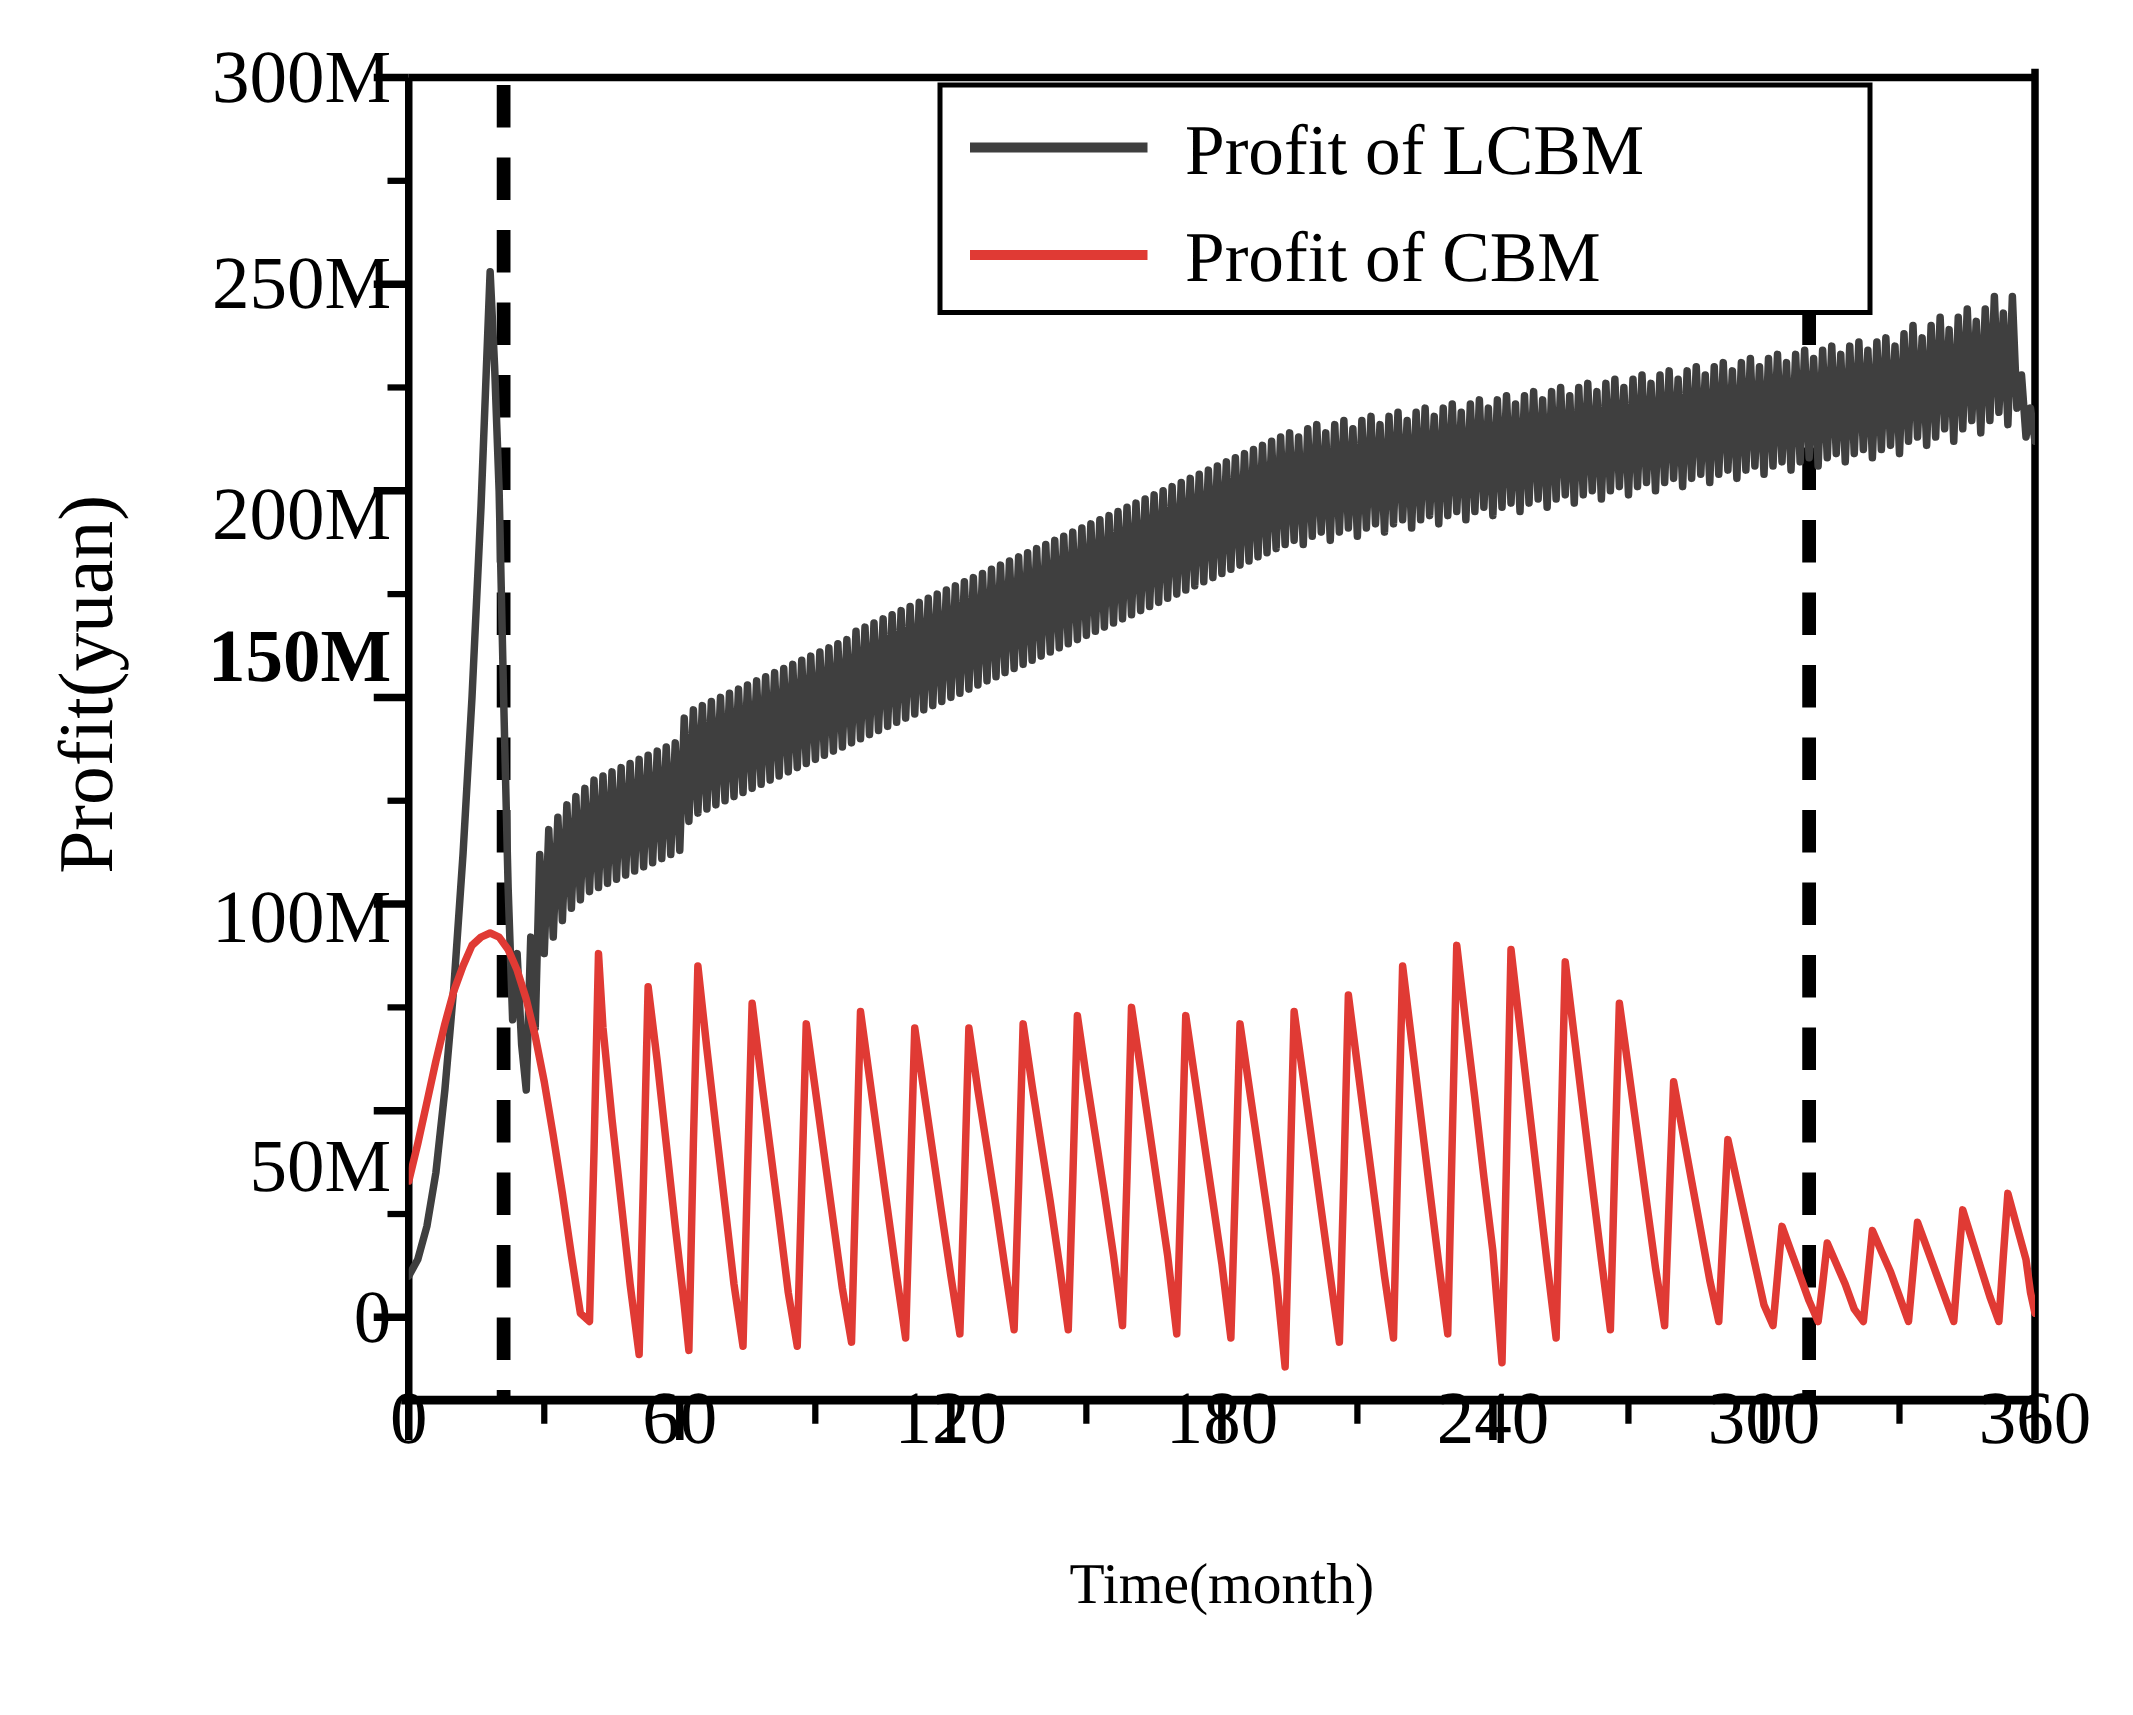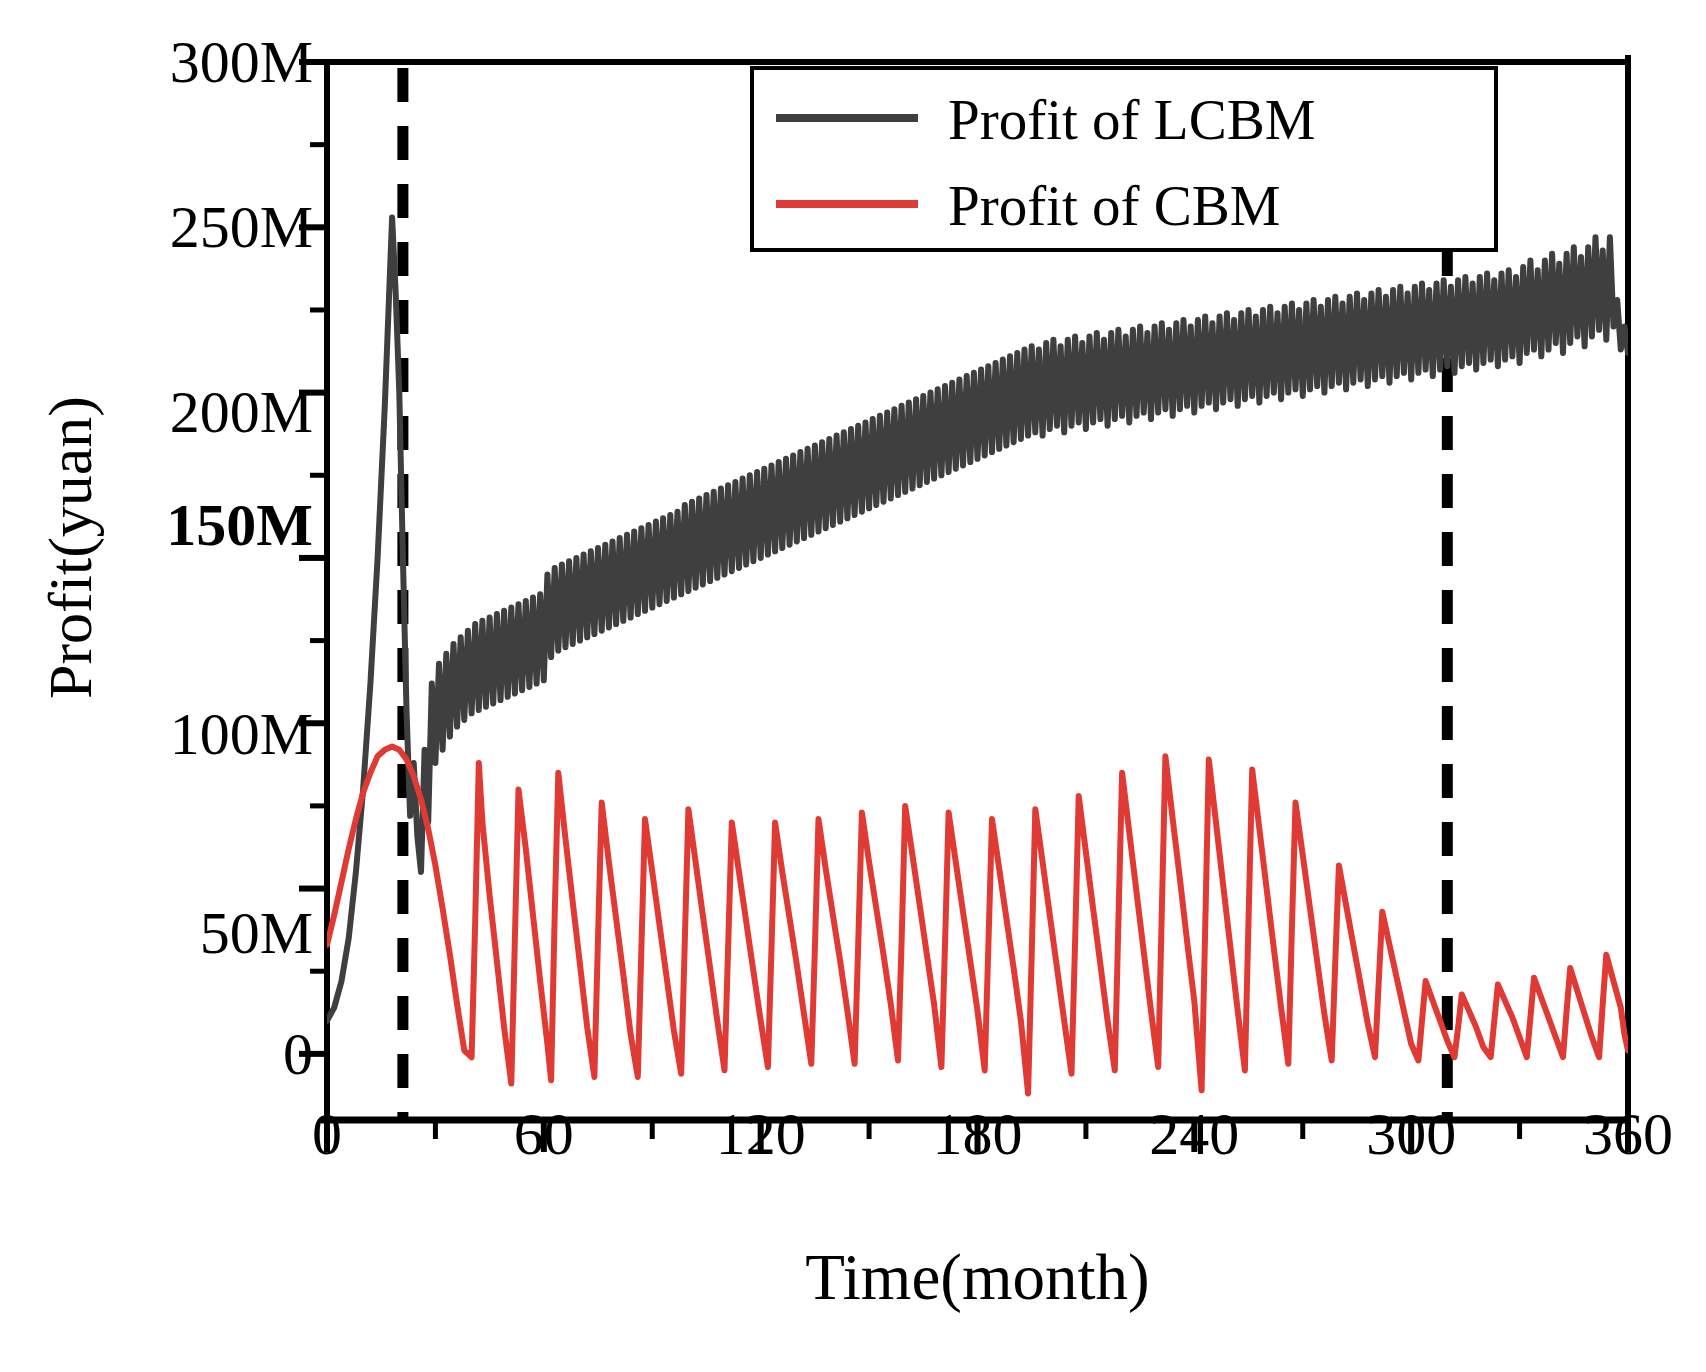--- a/index.html
+++ b/index.html
@@ -14,21 +14,21 @@
     transform-origin:center center;
     text-align:center;
     font-size:62px;
     letter-spacing:0px;
     white-space:nowrap;
   }
   .xlabel{
     position:absolute;
     left:327px; top:1240px; width:1301px;
     text-align:center;
-    font-size:65px;
+    font-size:46px;
     white-space:nowrap;
   }
   .ytick{
     position:absolute;
     right:0;
     text-align:right;
     font-size:60px;
     white-space:nowrap;
     transform:translateY(-50%);
     padding-right:14px;

